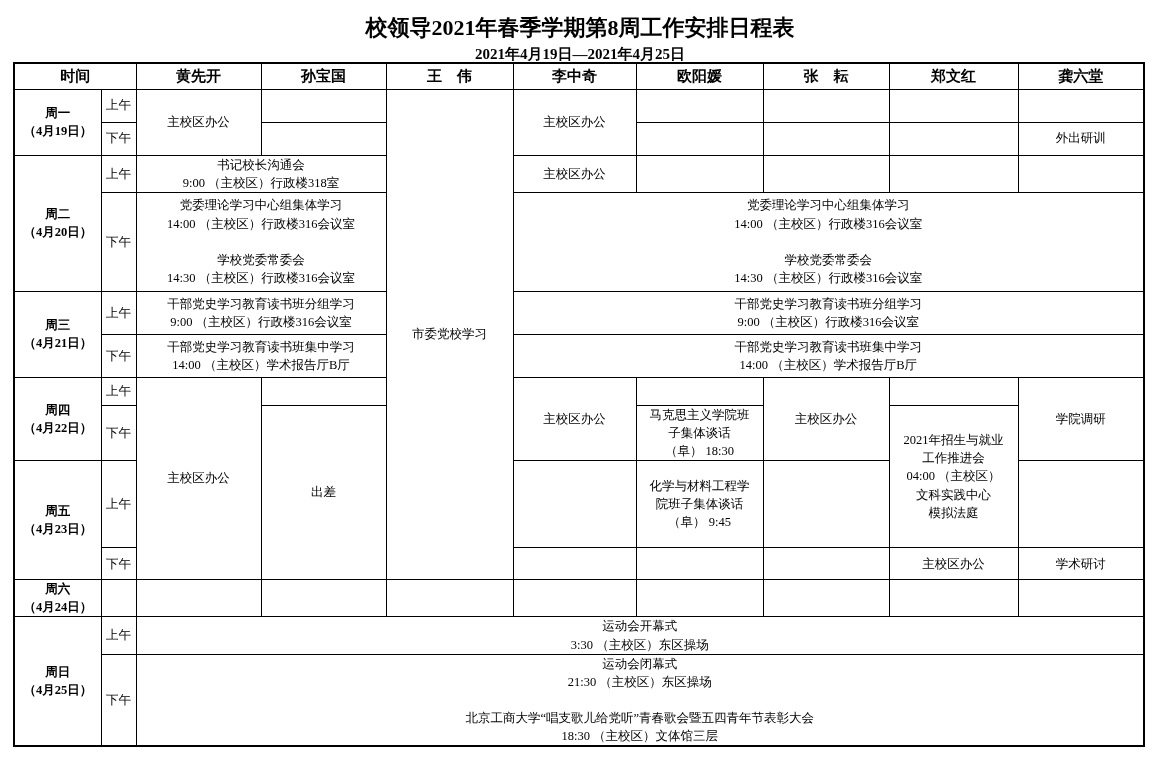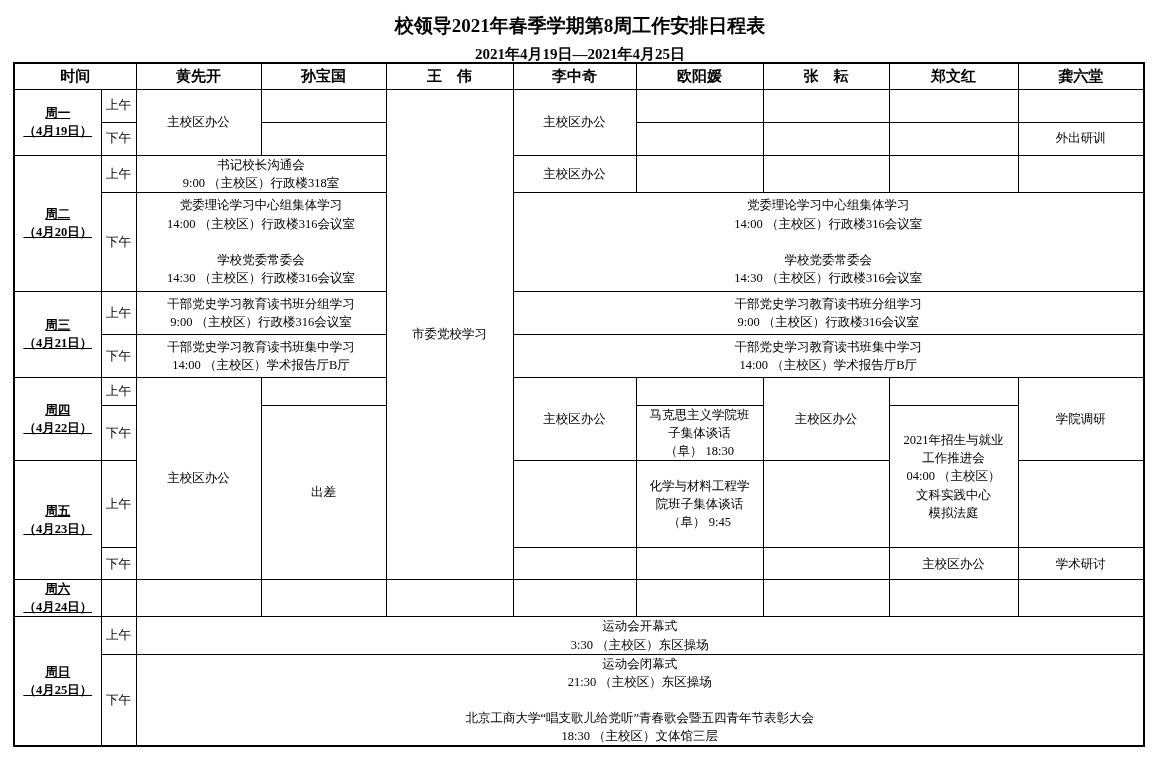--- a/index.html
+++ b/index.html
@@ -5,21 +5,21 @@
   html,body{margin:0;padding:0;}
   .page{
     position:relative;
     width:1160px;height:768px;
     background:#ffffff;color:#000;
     font-family:"Liberation Serif","DejaVu Serif",serif;
     overflow:hidden;
   }
   .title{
     position:absolute;top:13px;left:0;width:1160px;
-    text-align:center;font-size:19px;font-weight:bold;
+    text-align:center;font-size:22px;font-weight:bold;
   }
   .subtitle{
     position:absolute;top:45px;left:0;width:1160px;
     text-align:center;font-size:15px;font-weight:bold;
   }
   table.schedule{
     position:absolute;left:13px;top:62px;
     width:1130px;
     border-collapse:collapse;table-layout:fixed;
     border:2px solid #000;
@@ -27,21 +27,21 @@
   table.schedule th,
   table.schedule td{
     border:1px solid #000;
     text-align:center;vertical-align:middle;
     white-space:pre-line;
     font-size:12.5px;line-height:1.45;
     padding:0 2px;
     overflow:hidden;
   }
   table.schedule th{font-size:15px;font-weight:bold;line-height:1.2;}
-  td.day{font-weight:bold;font-size:13px;line-height:1.5;text-decoration:underline;}
+  td.day{font-weight:bold;font-size:13px;line-height:1.5;}
   td.period{font-size:13px;}
 </style>
 </head>
 <body>
 
 <div class="page">
 
   <div class="title">校领导2021年春季学期第8周工作安排日程表</div>
   <div class="subtitle">2021年4月19日—2021年4月25日</div>
 

